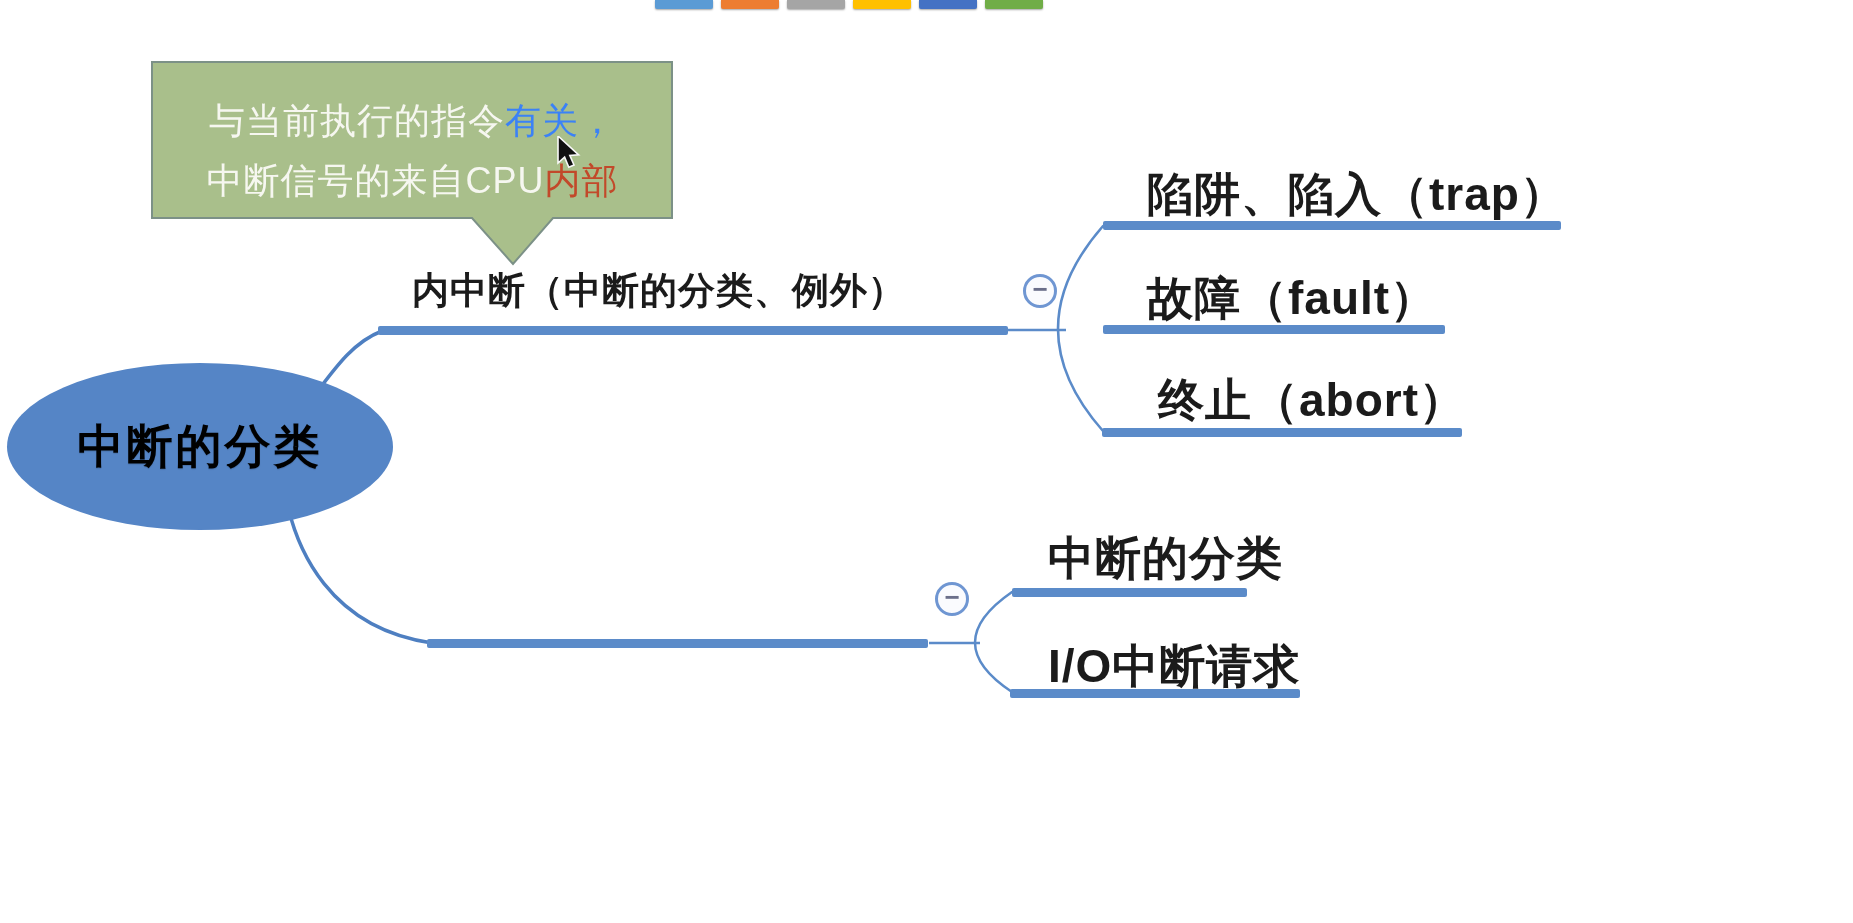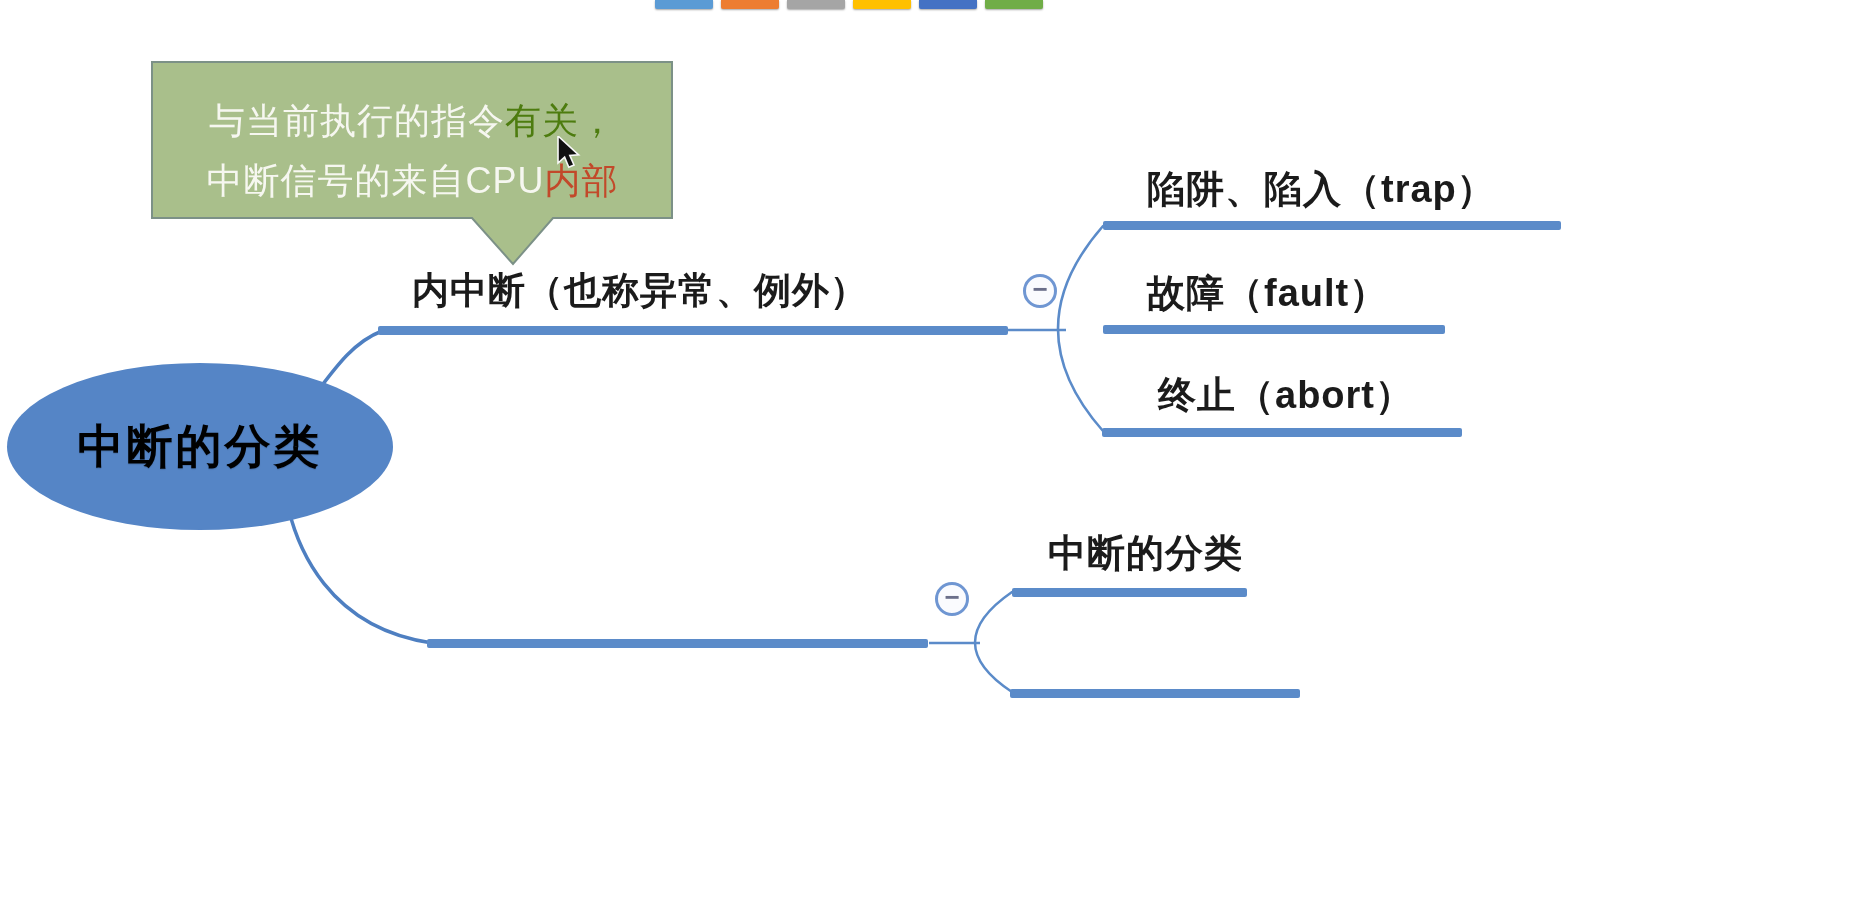--- a/index.html
+++ b/index.html
@@ -13,37 +13,37 @@
     position:absolute; top:0; height:9px; width:58px;
     border-radius:0 0 2px 2px; box-shadow:0 1px 2px rgba(0,0,0,.35);
   }
   svg.layer { position:absolute; left:0; top:0; }
   .bar { position:absolute; height:9px; background:#5b8bc9; border-radius:2px; }
   .node-label {
     position:absolute; white-space:nowrap; color:#1b1b1b;
     font-weight:600; letter-spacing:1px;
   }
   .branch-label { font-size:37px; }
-  .child-label { font-size:38px; }
+  .child-label { font-size:46px; }
   .root-ellipse {
     position:absolute; left:7px; top:363px; width:386px; height:167px;
     background:#5585c6; border-radius:50%;
     display:flex; align-items:center; justify-content:center;
   }
   .root-ellipse .root-text {
     color:#000000; font-size:46px; font-weight:700; letter-spacing:3px;
     text-shadow:0 1px 1px rgba(0,0,0,.15);
   }
   .callout { position:absolute; }
   .callout .txt {
     position:absolute; width:100%; text-align:center;
     color:#f6f7f0; font-size:36px; line-height:48px; white-space:nowrap;
     letter-spacing:1px;
   }
-  .hl-dark  { color:#4d7c0f; }
+  .hl-dark  { color:#3b82f6; }
   .hl-bright{ color:#c2492a; }
   .collapse-btn {
     position:absolute; width:34px; height:34px; border-radius:50%;
     background:#fafbfe; border:3px solid #6f96d2;
     display:flex; align-items:center; justify-content:center;
   }
   .collapse-btn .minus {
     color:#6b6f8a; font-size:26px; font-weight:700; line-height:1;
     transform:translateY(-2px);
   }
@@ -77,25 +77,26 @@
   </div>
 
   <div class="bar" style="left:378px;  top:326px; width:630px;"></div>
   <div class="bar" style="left:1103px; top:221px; width:458px;"></div>
   <div class="bar" style="left:1103px; top:325px; width:342px;"></div>
   <div class="bar" style="left:1102px; top:428px; width:360px;"></div>
   <div class="bar" style="left:427px;  top:639px; width:501px;"></div>
   <div class="bar" style="left:1012px; top:588px; width:235px;"></div>
   <div class="bar" style="left:1010px; top:689px; width:290px;"></div>
 
-  <div class="node-label branch-label" style="left:412px; top:266px;">内中断（也称异常、例外）</div>
+  <div class="node-label branch-label" style="left:412px; top:266px;">内中断（中断的分类、例外）</div>
   <div class="node-label child-label" style="left:1147px; top:164px;">陷阱、陷入（trap）</div>
   <div class="node-label child-label" style="left:1147px; top:268px;">故障（fault）</div>
   <div class="node-label child-label" style="left:1147px; top:370px;margin-left:11px;">终止（abort）</div>
   <div class="node-label child-label" style="left:1048px; top:528px;">中断的分类</div>
+  <div class="node-label child-label" style="left:1048px; top:636px;">I/O中断请求</div>
 
   <div class="collapse-btn" style="left:1023px; top:274px;">
     <span class="minus">−</span>
   </div>
   <div class="collapse-btn" style="left:935px; top:582px;">
     <span class="minus">−</span>
   </div>
 
   <div class="callout" style="left:140px; top:55px; width:545px; height:220px;">
     <svg width="545" height="220" viewBox="0 0 545 220">

